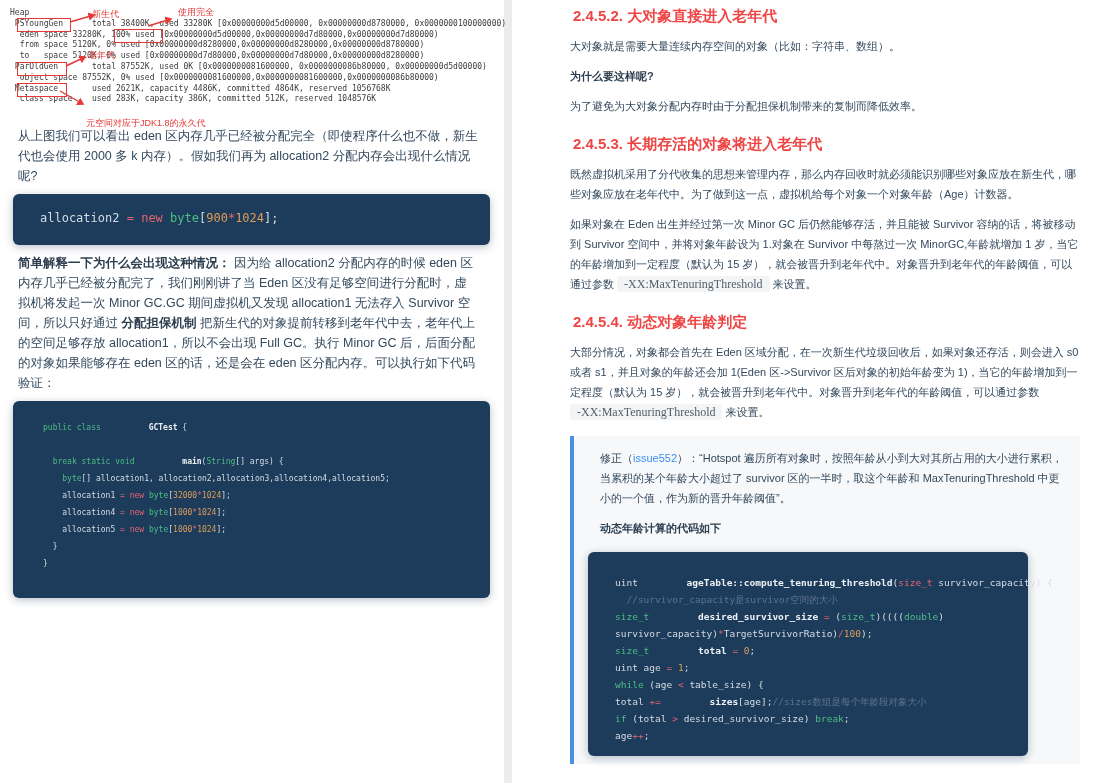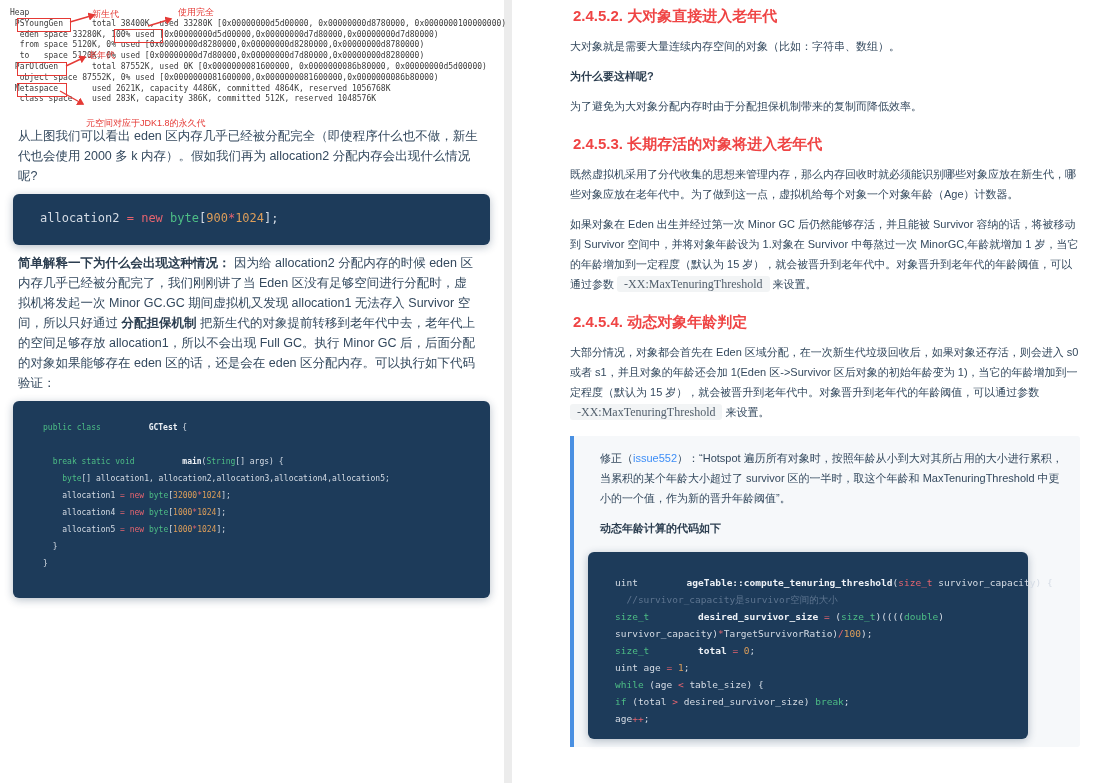--- a/index.html
+++ b/index.html
@@ -135,19 +135,20 @@
       <p style="margin-top:0;"><span>修正（</span><a class="link">issue552</a><span>）：“Hotspot 遍历所有对象时，按照年龄从小到大对其所占用的大小进行累积，当累积的某个年龄大小超过了 survivor 区的一半时，取这个年龄和 MaxTenuringThreshold 中更小的一个值，作为新的晋升年龄阈值”。</span></p>
       <p><strong>动态年龄计算的代码如下</strong></p>
       <div class="codeblock cb3">
           <div class="cl"><span>uint </span><span class="tk-fn">ageTable::compute_tenuring_threshold</span><span>(</span><span class="tk-red">size_t</span><span> survivor_capacity) {</span></div>
           <div class="cl"><span class="tk-cm">  //survivor_capacity是survivor空间的大小</span></div>
           <div class="cl"><span class="tk-kw">size_t </span><span class="tk-fn">desired_survivor_size </span><span class="tk-red">= </span><span>(</span><span class="tk-kw">size_t</span><span>)((((</span><span class="tk-kw">double</span><span>)</span></div>
           <div class="cl"><span>survivor_capacity)</span><span class="tk-red">*</span><span>TargetSurvivorRatio)</span><span class="tk-red">/</span><span class="tk-num">100</span><span>);</span></div>
           <div class="cl"><span class="tk-kw">size_t </span><span class="tk-fn">total </span><span class="tk-red">= </span><span class="tk-num">0</span><span>;</span></div>
           <div class="cl"><span>uint age </span><span class="tk-red">= </span><span class="tk-num">1</span><span>;</span></div>
           <div class="cl"><span class="tk-kw">while </span><span>(age </span><span class="tk-red">&lt; </span><span>table_size) {</span></div>
+          <div class="cl"><span>total </span><span class="tk-red">+= </span><span class="tk-fn">sizes</span><span>[age];</span><span class="tk-cm">//sizes数组是每个年龄段对象大小</span></div>
           <div class="cl"><span class="tk-kw">if </span><span>(total </span><span class="tk-red">&gt; </span><span>desired_survivor_size) </span><span class="tk-kw">break</span><span>;</span></div>
           <div class="cl"><span>age</span><span class="tk-red">++</span><span>;</span></div>
         </div>
     </blockquote>
 
   </div>
 </div>
 
 </body></html>

